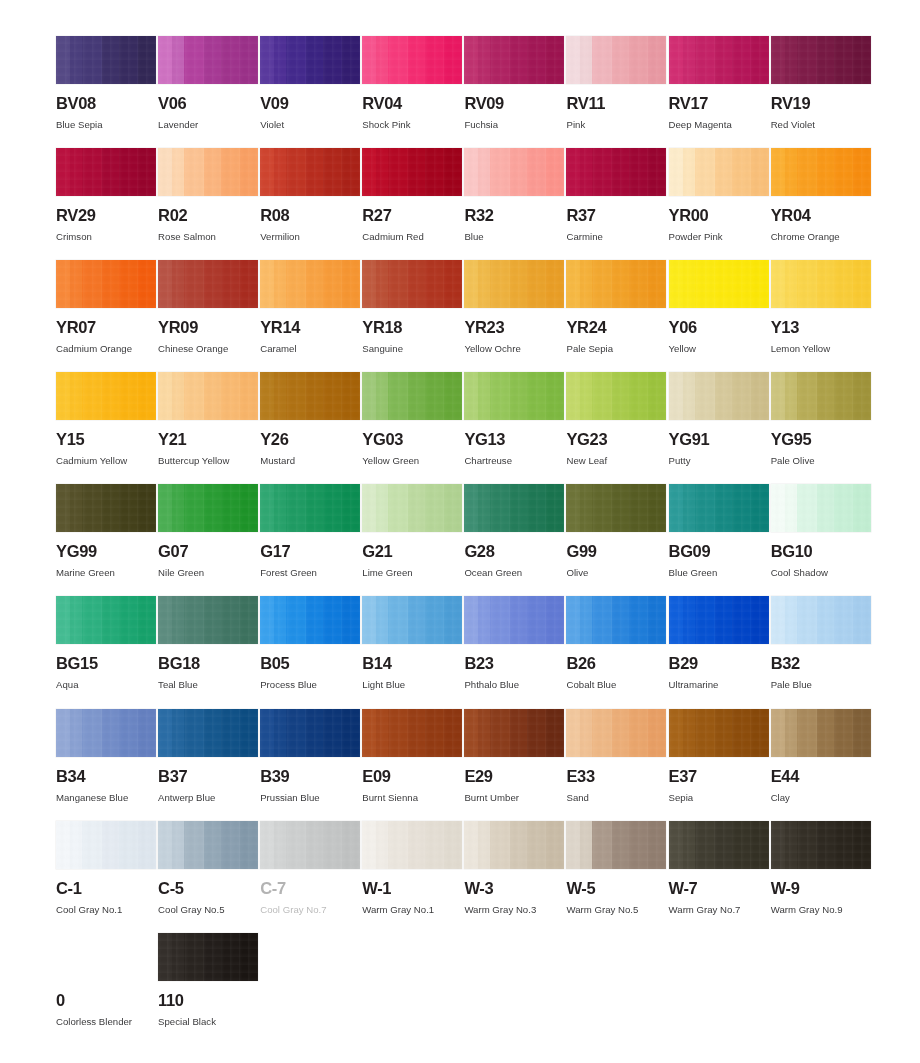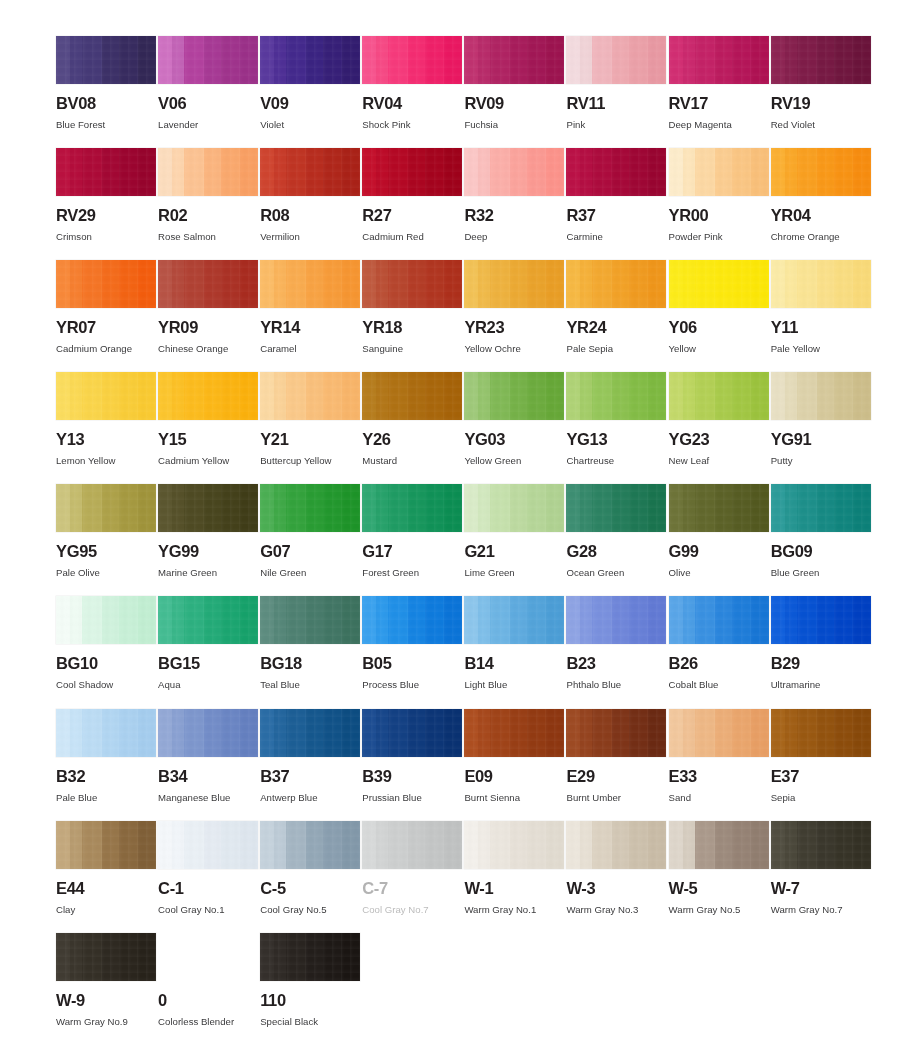--- a/index.html
+++ b/index.html
@@ -108,21 +108,21 @@
             <i style="background: rgb(86, 74, 134); width: 14%;"></i>
             <i style="background: rgb(75, 63, 125); width: 12%;"></i>
             <i style="background: rgb(70, 58, 119); width: 20%;"></i>
             <i style="background: rgb(61, 49, 104); width: 17%;"></i>
             <i style="background: rgb(56, 44, 96); width: 19%;"></i>
             <i style="background: rgb(51, 40, 86); width: 18%; flex: 1 1 auto;"></i>
           </div>
           <div class="grain"></div>
         </div>
         <div class="code">BV08</div>
-        <div class="name">Blue Forest</div>
+        <div class="name">Blue Sepia</div>
       </div>
       <div class="swatch-cell">
         <div class="swatch">
           <div class="bands">
             <i style="background: rgb(207, 114, 194); width: 14%;"></i>
             <i style="background: rgb(195, 100, 183); width: 12%;"></i>
             <i style="background: rgb(179, 66, 159); width: 20%;"></i>
             <i style="background: rgb(167, 58, 149); width: 17%;"></i>
             <i style="background: rgb(160, 52, 141); width: 19%;"></i>
             <i style="background: rgb(155, 49, 137); width: 18%; flex: 1 1 auto;"></i>
@@ -288,21 +288,21 @@
             <i style="background: rgb(251, 199, 198); width: 14%;"></i>
             <i style="background: rgb(250, 191, 189); width: 12%;"></i>
             <i style="background: rgb(251, 175, 169); width: 20%;"></i>
             <i style="background: rgb(251, 164, 157); width: 17%;"></i>
             <i style="background: rgb(251, 154, 147); width: 19%;"></i>
             <i style="background: rgb(252, 147, 139); width: 18%; flex: 1 1 auto;"></i>
           </div>
           <div class="grain"></div>
         </div>
         <div class="code">R32</div>
-        <div class="name">Deep</div>
+        <div class="name">Blue</div>
       </div>
       <div class="swatch-cell">
         <div class="swatch">
           <div class="bands">
             <i style="background: rgb(187, 18, 71); width: 14%;"></i>
             <i style="background: rgb(180, 15, 67); width: 12%;"></i>
             <i style="background: rgb(173, 12, 62); width: 20%;"></i>
             <i style="background: rgb(166, 9, 57); width: 17%;"></i>
             <i style="background: rgb(159, 7, 53); width: 19%;"></i>
             <i style="background: rgb(153, 5, 49); width: 18%; flex: 1 1 auto;"></i>
@@ -443,35 +443,20 @@
             <i style="background: rgb(252, 231, 8); width: 18%; flex: 1 1 auto;"></i>
           </div>
           <div class="grain"></div>
         </div>
         <div class="code">Y06</div>
         <div class="name">Yellow</div>
       </div>
       <div class="swatch-cell">
         <div class="swatch">
           <div class="bands">
-            <i style="background: rgb(251, 235, 168); width: 14%;"></i>
-            <i style="background: rgb(251, 232, 158); width: 12%;"></i>
-            <i style="background: rgb(250, 228, 148); width: 20%;"></i>
-            <i style="background: rgb(250, 224, 138); width: 17%;"></i>
-            <i style="background: rgb(249, 221, 129); width: 19%;"></i>
-            <i style="background: rgb(249, 218, 121); width: 18%; flex: 1 1 auto;"></i>
-          </div>
-          <div class="grain"></div>
-        </div>
-        <div class="code">Y11</div>
-        <div class="name">Pale Yellow</div>
-      </div>
-      <div class="swatch-cell">
-        <div class="swatch">
-          <div class="bands">
             <i style="background: rgb(251, 221, 95); width: 14%;"></i>
             <i style="background: rgb(251, 217, 85); width: 12%;"></i>
             <i style="background: rgb(250, 213, 75); width: 20%;"></i>
             <i style="background: rgb(250, 209, 66); width: 17%;"></i>
             <i style="background: rgb(249, 205, 57); width: 19%;"></i>
             <i style="background: rgb(249, 202, 50); width: 18%; flex: 1 1 auto;"></i>
           </div>
           <div class="grain"></div>
         </div>
         <div class="code">Y13</div>

